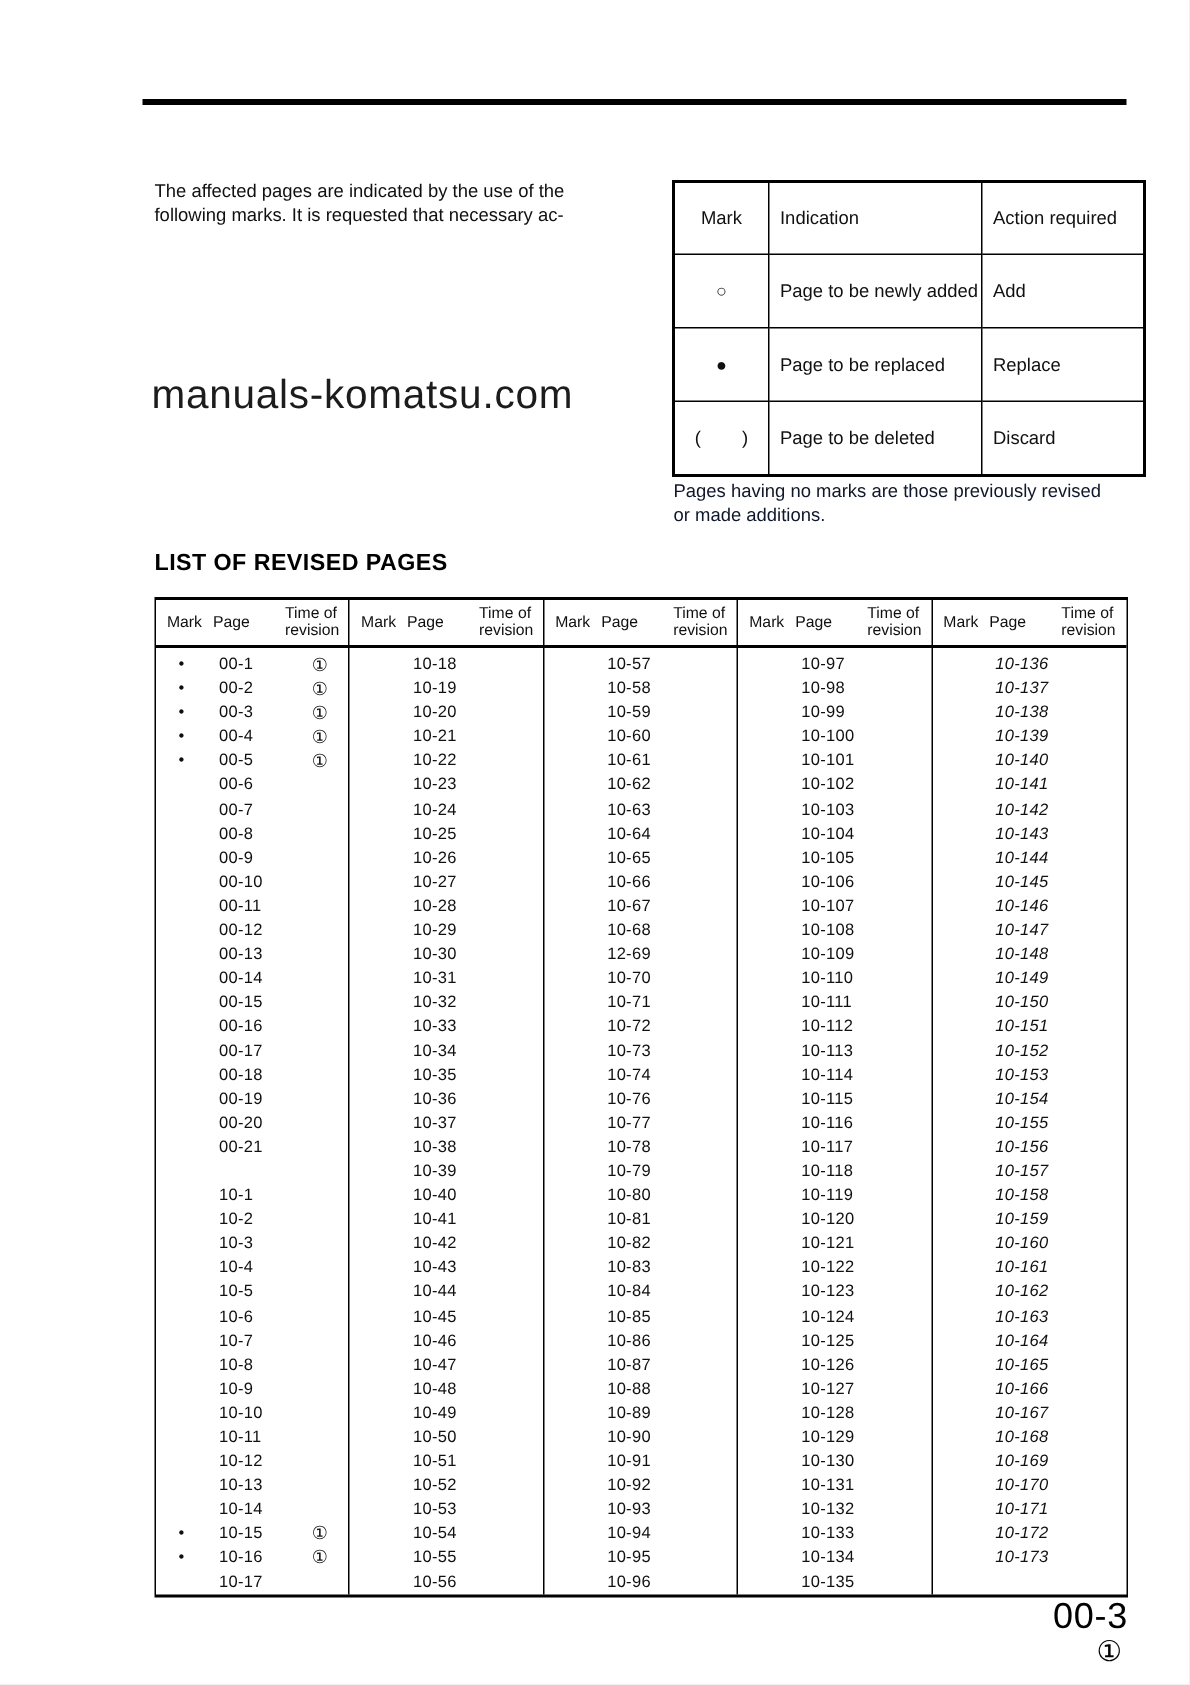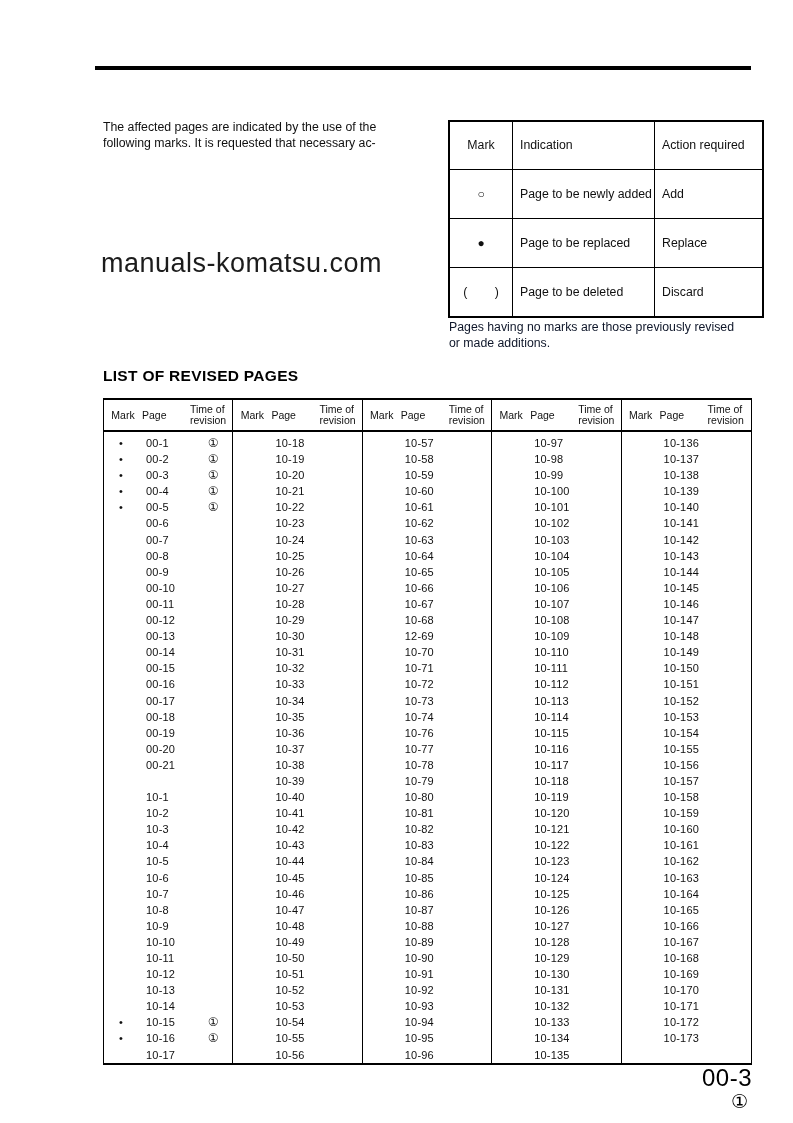--- a/index.html
+++ b/index.html
@@ -35,21 +35,21 @@
   .mt-hgroup { width:20%; box-sizing:border-box; border-right:1.5px solid #000;
                display:grid; grid-template-columns:38px 48px 1fr; align-items:center;
                font-size:10.5px; color:#101010; }
   .mt-hgroup:last-child { border-right:none; }
   .h-mark { text-align:center; }
   .h-page { text-align:left; }
   .h-time { text-align:left; padding-right:3px; line-height:11px; }
 
   .mt-body { display:flex; }
   .mt-group { width:20%; box-sizing:border-box; border-right:1.5px solid #000; padding-top:3px; }
-  .mt-group:last-child { border-right:none; }
+  .mt-group:last-child { border-right:none;font-style:italic; }
   .trow { display:grid; grid-template-columns:34px 56px 1fr; height:16.1px; line-height:16.1px;
           font-size:11px; color:#101010; }
   .trow .mark { text-align:center; font-size:11px; }
   .trow .pg   { padding-left:8px; letter-spacing:0.2px; }
   .trow .time { text-align:center; font-size:12px; }
 
   .page-num   { position:absolute; right:41px; top:1064px; font-size:24px; color:#000; letter-spacing:0.5px; }
   .rev-circle { position:absolute; right:45px; top:1090px; font-size:19px; color:#000; }
 </style>
 </head>

